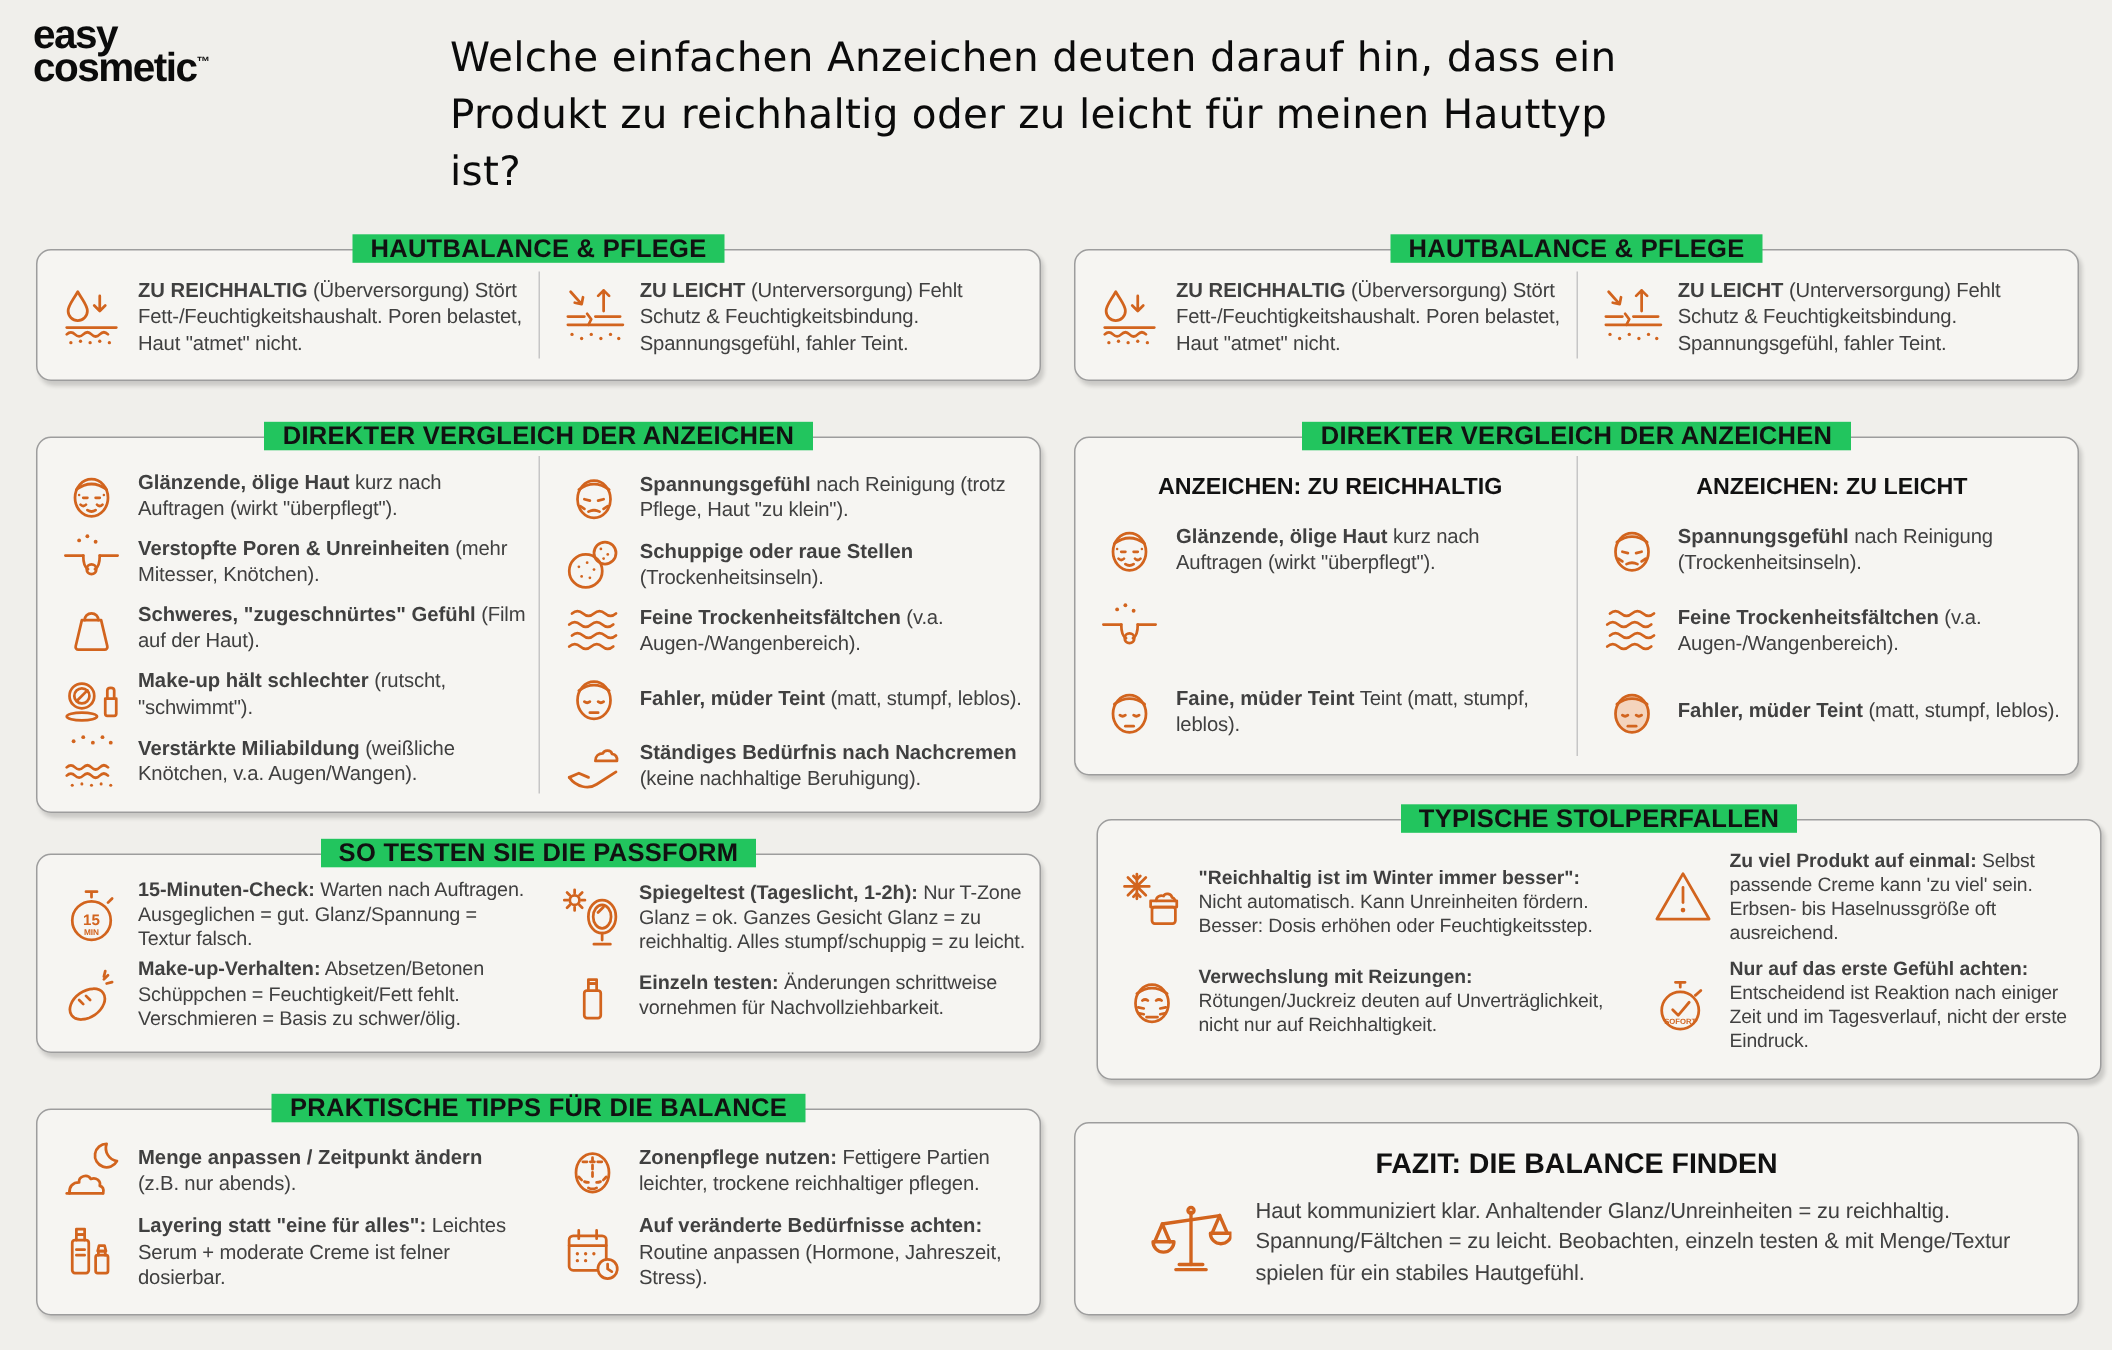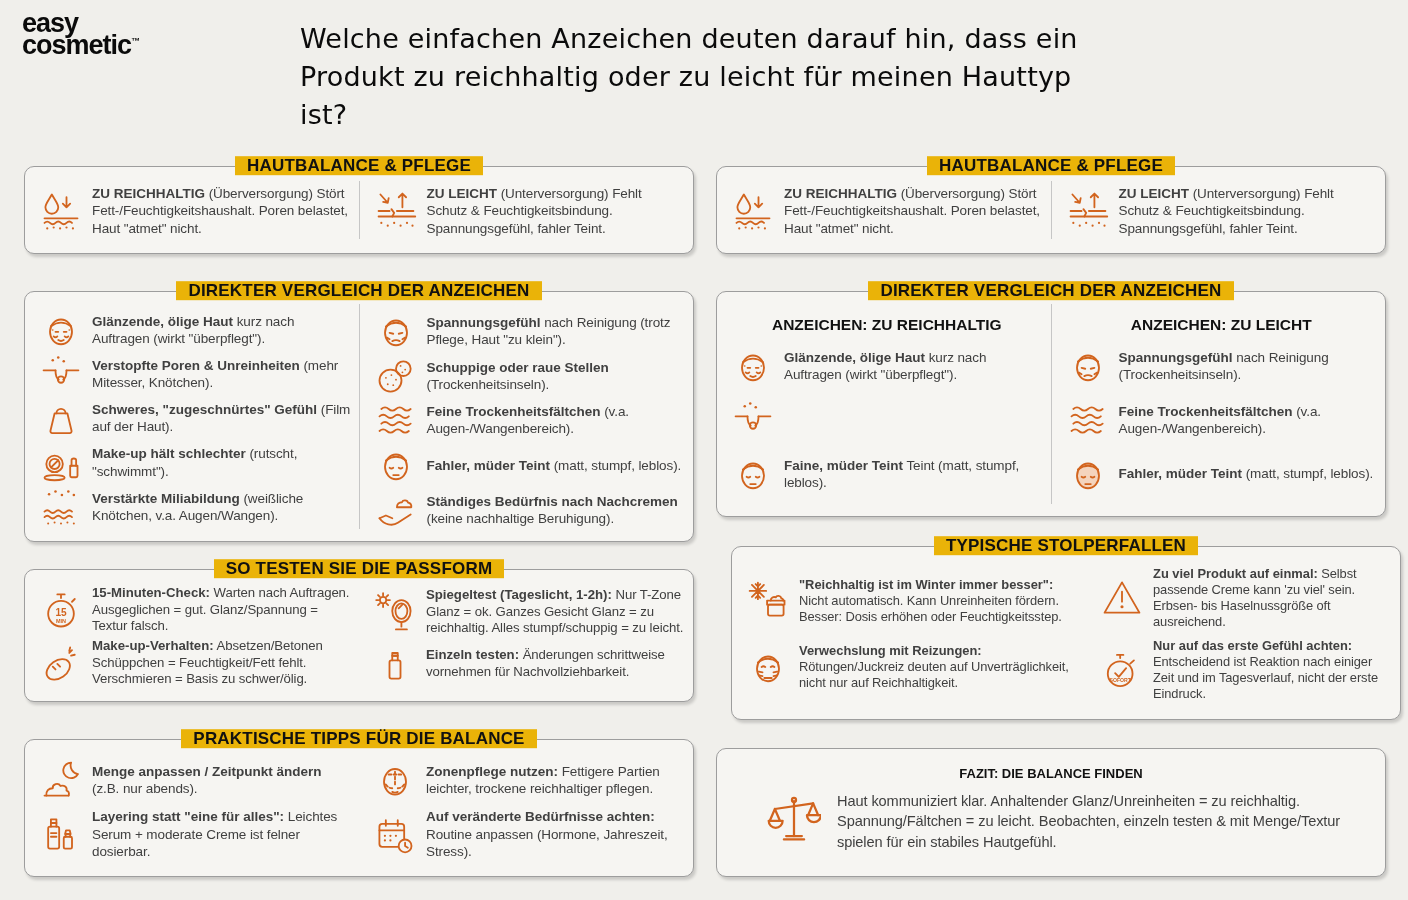--- a/index.html
+++ b/index.html
@@ -13,22 +13,22 @@
   .title{position:absolute;left:300px;top:20px;width:890px;font-size:27px;
          font-weight:400;line-height:38px;letter-spacing:.2px;color:#0b0b0b;
          font-family:"DejaVu Sans","Liberation Sans",sans-serif}
 
   
   .panel{position:absolute;background:#f6f5f2;border:1.6px solid #9d9d9d;
          border-radius:10px;box-shadow:2px 3px 3px rgba(0,0,0,.16)}
   .legend{position:absolute;left:0;right:0;top:0;transform:translateY(-54%);
           text-align:center;font-size:17px;font-weight:700;letter-spacing:.2px;
           margin:0;color:#111;white-space:nowrap}
-  .legend span{background:#eab308;padding:0 12px}
-  .inner-title{text-align:center;font-size:13px;font-weight:700;margin:17px 0 8px;color:#111}
+  .legend span{background:#22c55e;padding:0 12px}
+  .inner-title{text-align:center;font-size:19px;font-weight:700;margin:17px 0 8px;color:#111}
 
   .cols{display:flex;height:100%;box-sizing:border-box}
   .col{flex:1;display:flex;flex-direction:column;justify-content:space-evenly;
        padding:12px 8px 10px 14px;box-sizing:border-box;min-width:0}
   .vdiv{width:1px;background:#c6c6c6;margin:14px 0;flex:none}
 
   .it{display:flex;align-items:center;gap:9px;min-width:0}
   .ic{flex:none;width:44px;height:44px;color:#d2641e;display:flex;
       align-items:center;justify-content:center}
   .tx{margin:0;font-size:13.5px;line-height:1.27;letter-spacing:-.1px;color:#404040}

